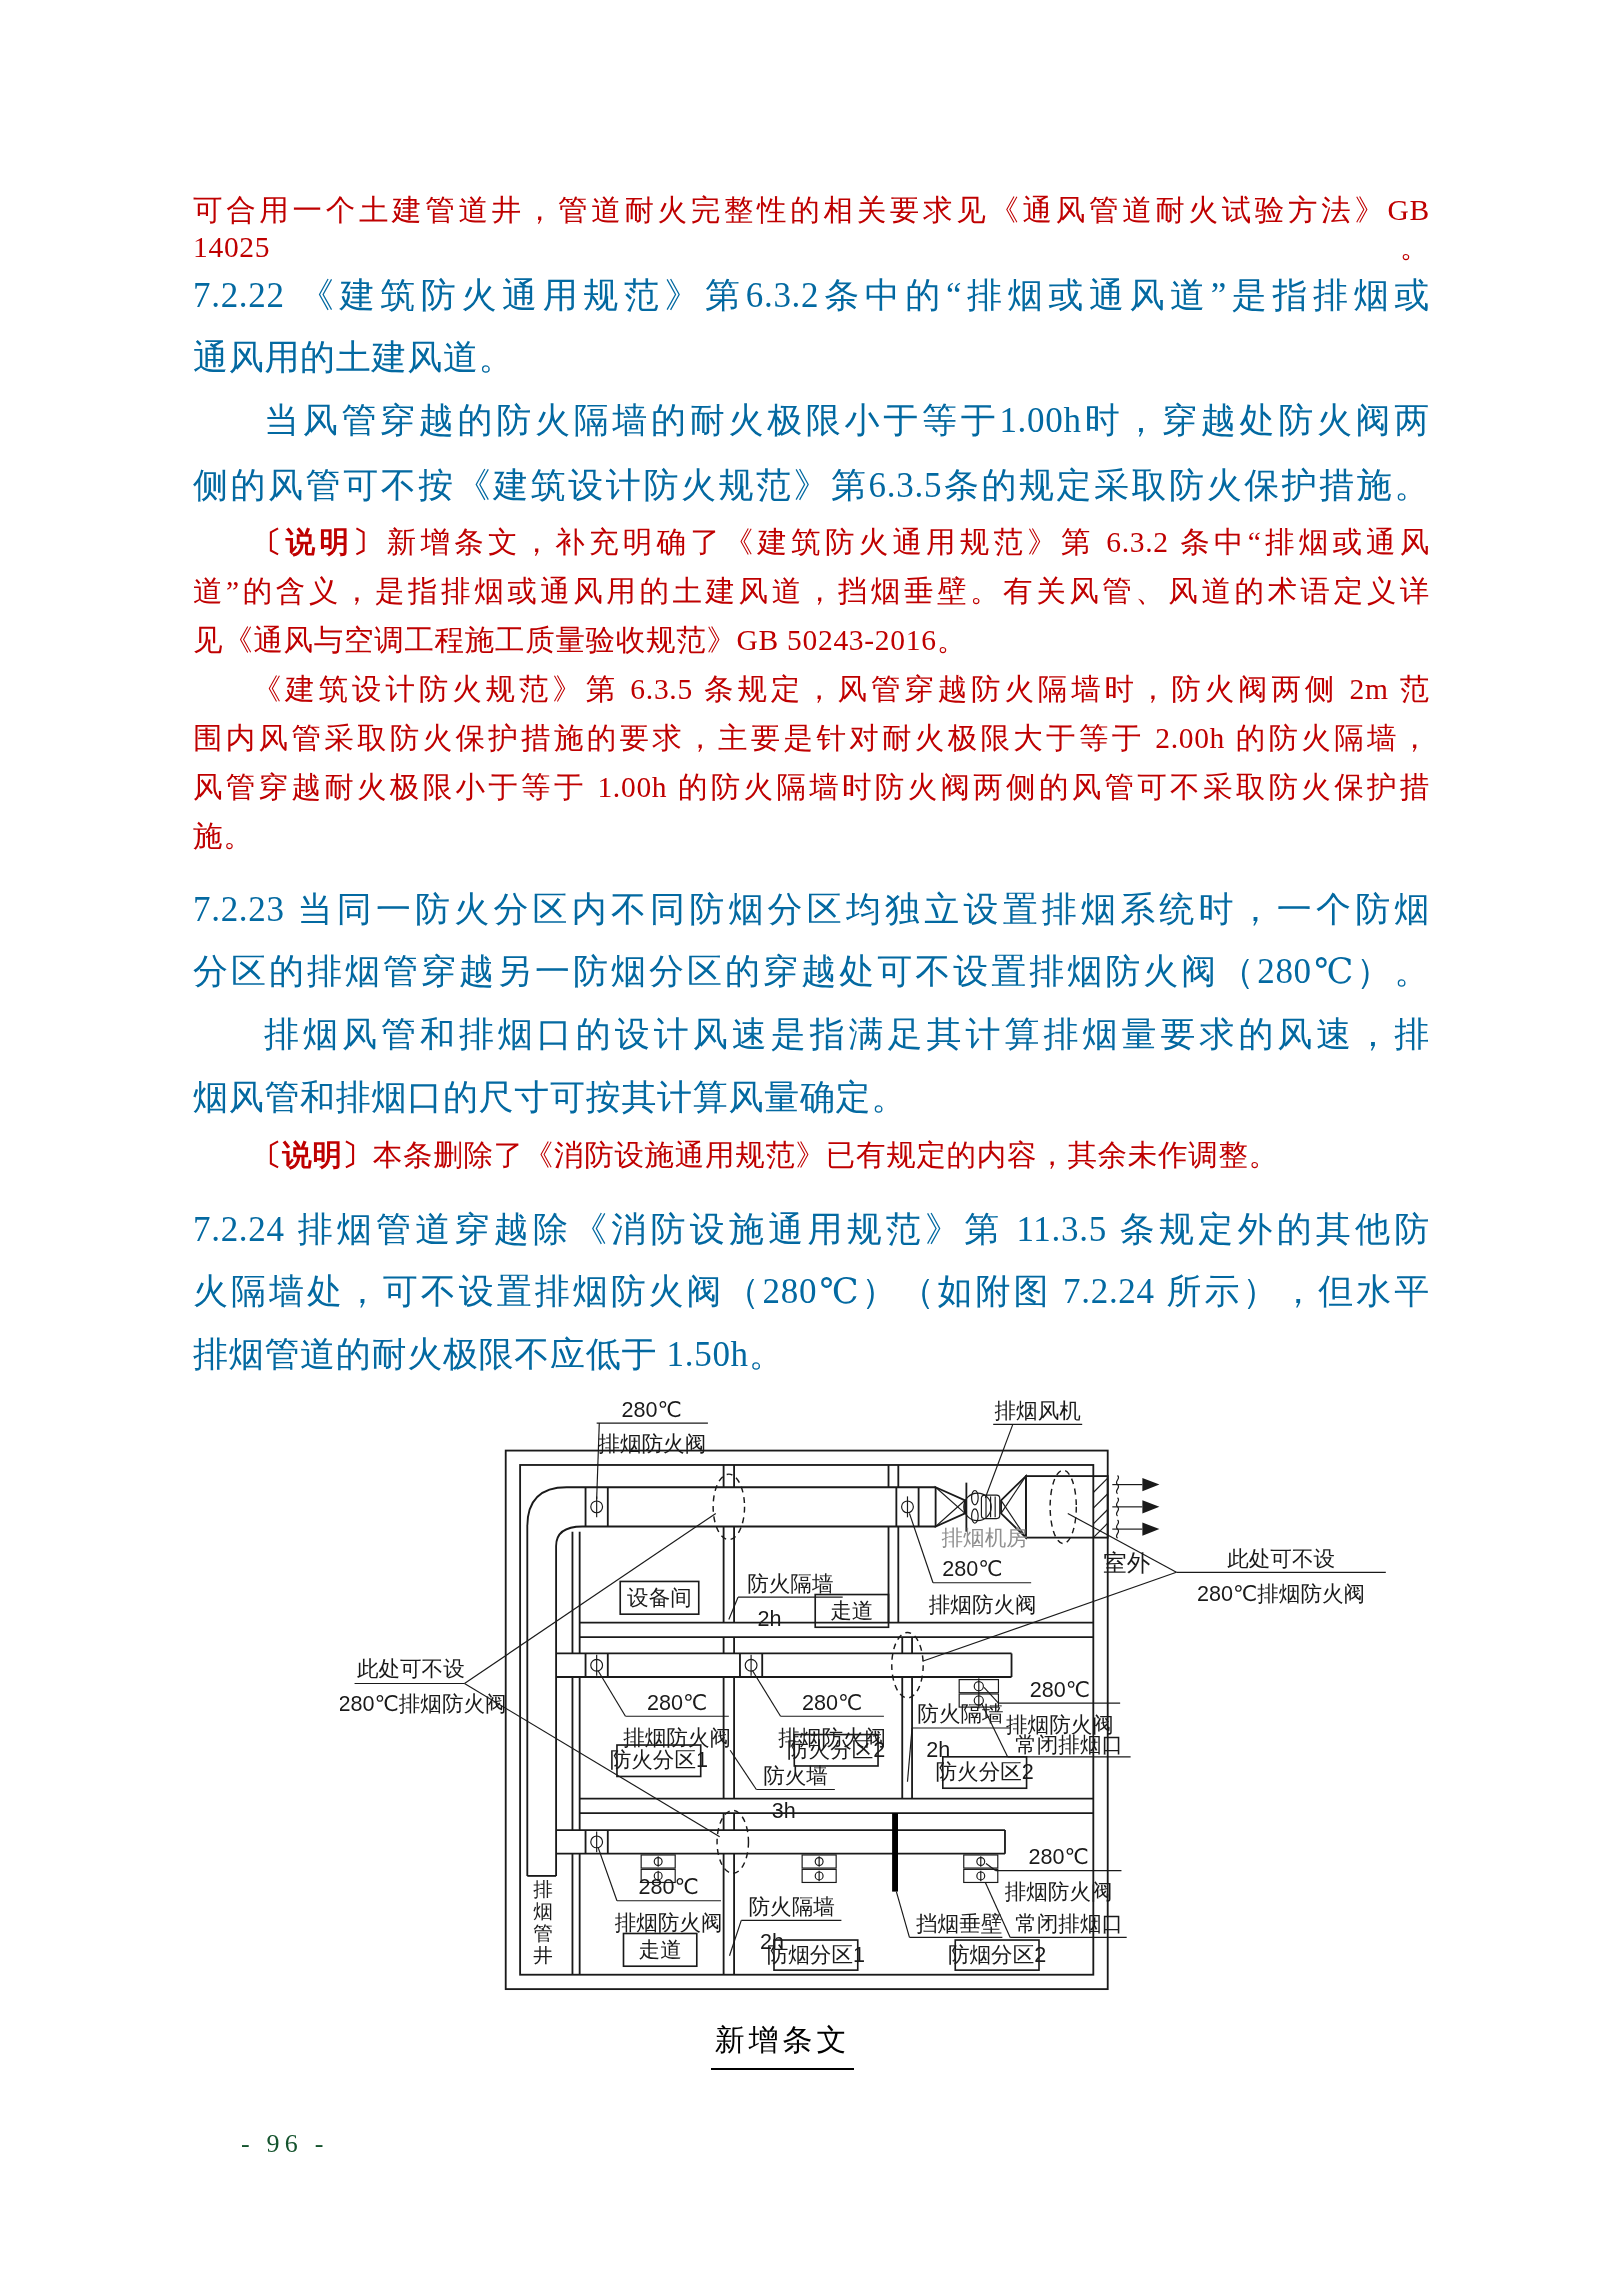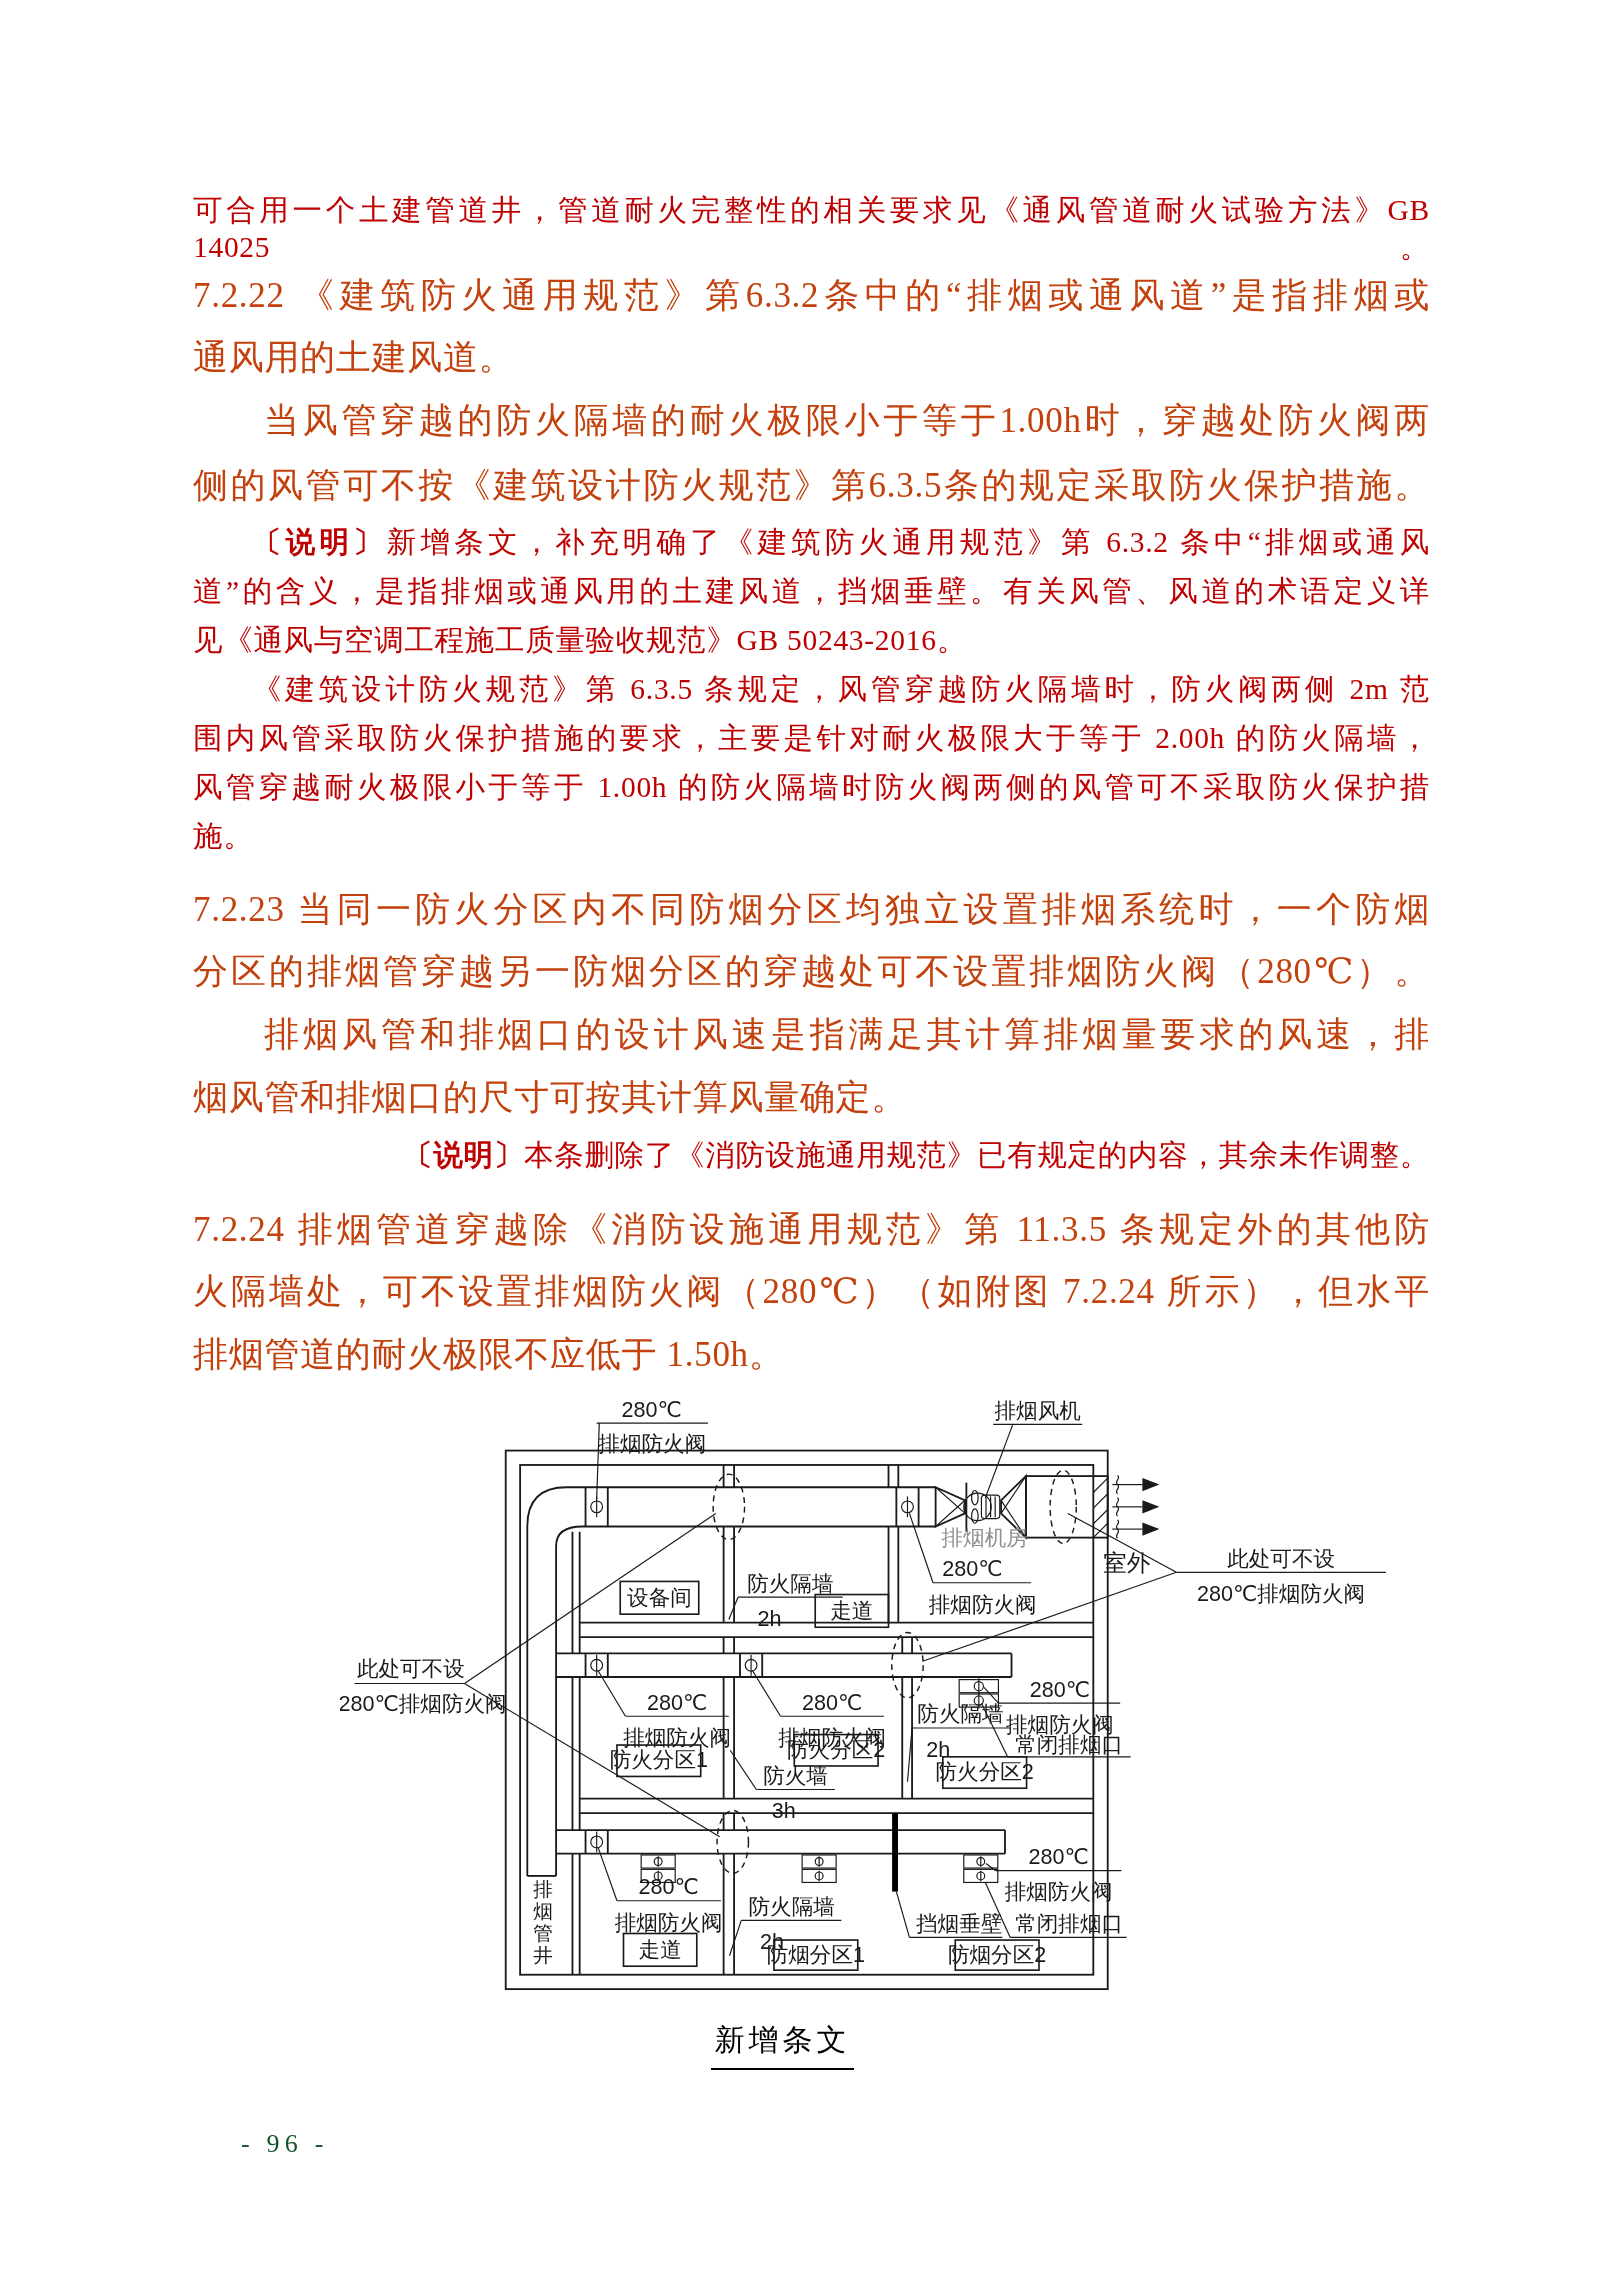--- a/index.html
+++ b/index.html
@@ -1,24 +1,24 @@
 <!DOCTYPE html>
 <html style="font-size:10.5px"><head>
 <meta charset="utf-8">
 <style>
   html,body{margin:0;padding:0;background:#e8e8e8;}
   .page{position:relative;width:1623px;height:2295px;background:#ffffff;overflow:hidden;
         font-family:"Liberation Serif","DejaVu Serif",serif;}
   .line{position:absolute;left:193px;width:1237px;box-sizing:border-box;white-space:nowrap;}
   .j{white-space:normal;text-align:justify;text-align-last:justify;}
-  .t1{font-size:35px;line-height:43px;color:#c2410c;letter-spacing:0.7px;}
+  .t1{font-size:35px;line-height:43px;color:#0369a1;letter-spacing:0.7px;}
   .t2{font-size:29.5px;line-height:37px;color:#bf0000;letter-spacing:0.7px;}
   .b{font-weight:bold;}
   .ind-a{padding-left:71px;}
-  .ind-b{padding-left:59px;text-align:right;}
+  .ind-b{padding-left:59px;}
   .caption{position:absolute;left:164px;top:2020px;width:1237px;text-align:center;}
   .caption span{display:inline-block;font-size:30px;color:#000;letter-spacing:3.9px;
         border-bottom:2px solid #000;padding:0 3.9px 6.5px 3.9px;}
   .pagenum{position:absolute;left:241px;top:2129px;font-size:26px;color:#14532d;letter-spacing:5.2px;}
   svg{position:absolute;left:340px;top:1393px;}
   svg text{font-family:"Liberation Sans","DejaVu Sans",sans-serif;font-size:33px;fill:#1a1a1a;}
   svg text.small{font-size:30px;}
   svg text.big{font-size:36px;}
   svg text.grey{fill:#8f8f8f;}
   .ln{stroke:#1a1a1a;stroke-width:2.8;fill:none;}

